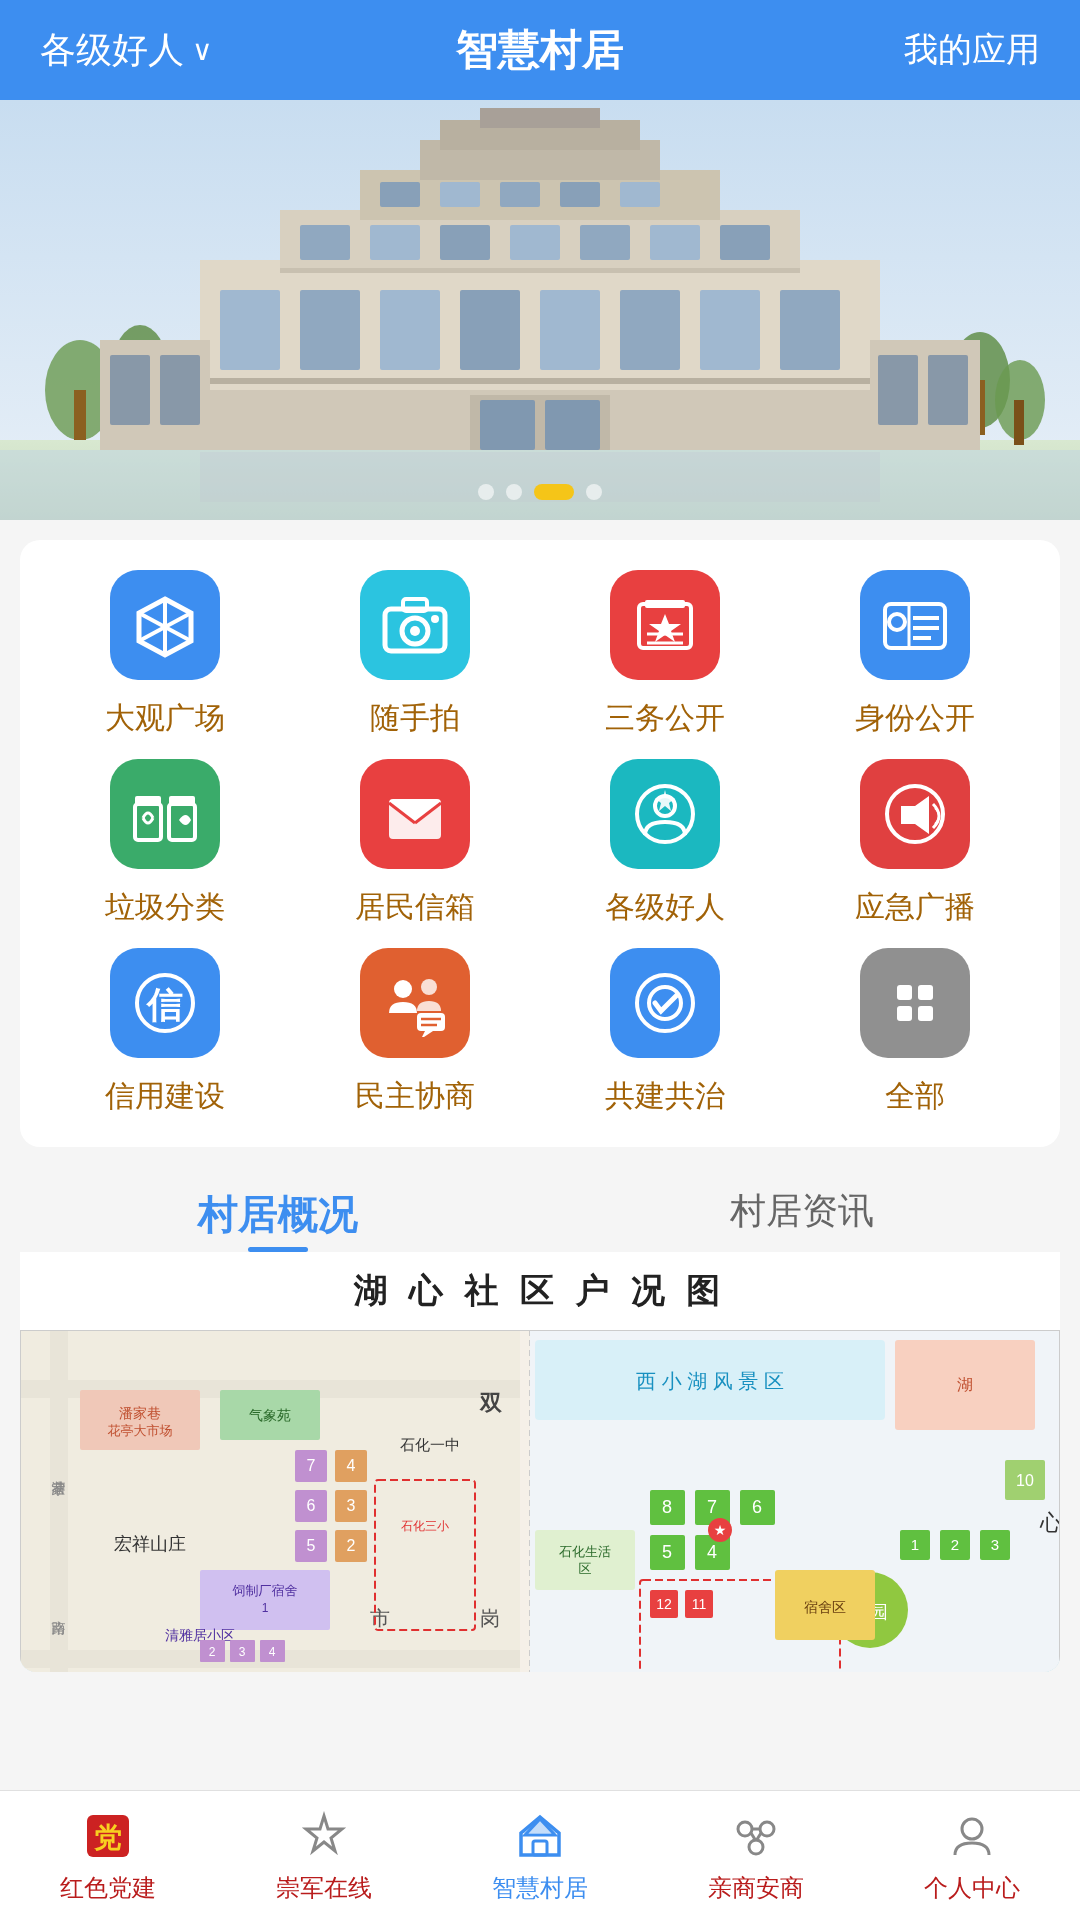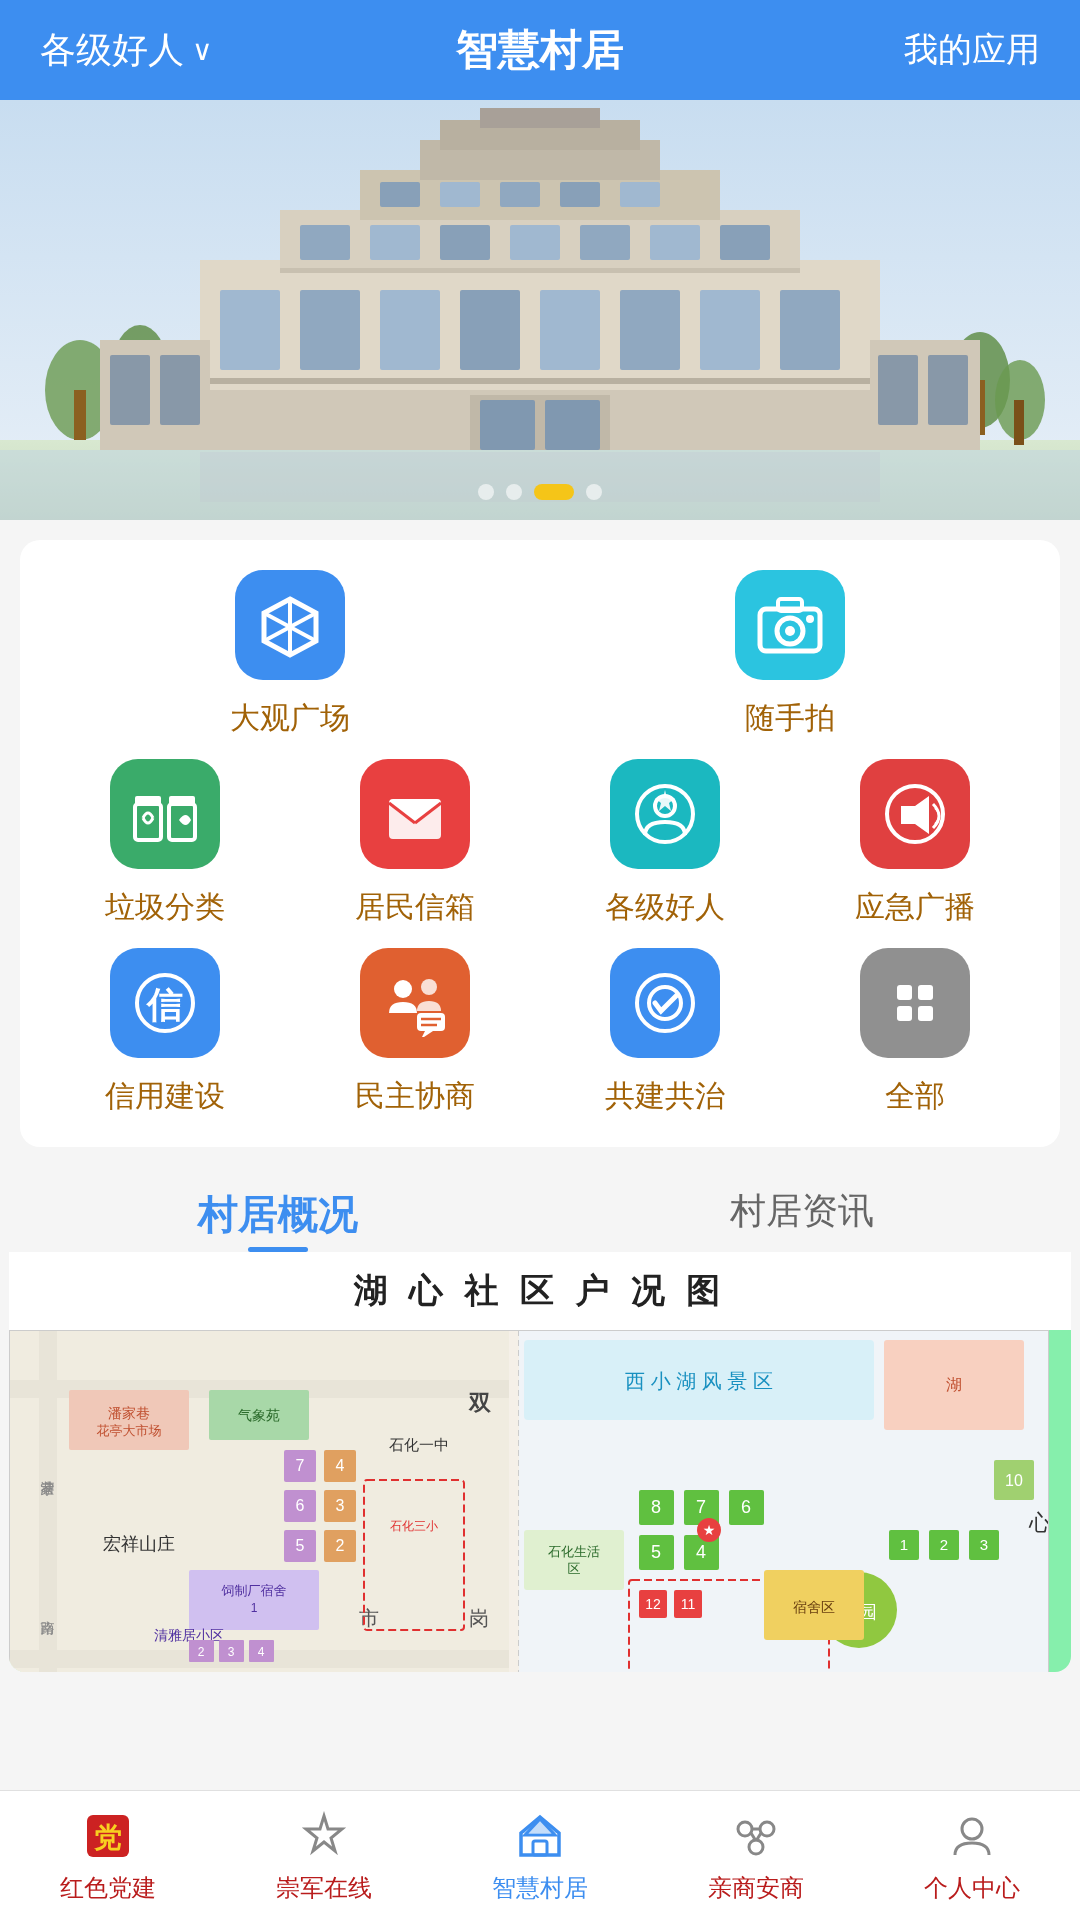--- a/index.html
+++ b/index.html
@@ -142,22 +142,22 @@
       left: 50%;
       transform: translateX(-50%);
       width: 60px;
       height: 5px;
       background: #3d8ef0;
       border-radius: 3px;
     }
 
     
     .map-section {
-      margin: 0 9px 20px;
-      background: #86efac;
+      margin: 0 20px 20px;
+      background: #7dd3fc;
       border-radius: 0 0 16px 16px;
       overflow: hidden;
       height: 420px;
     }
     .map-header {
       background: white;
       padding: 16px 20px;
       font-size: 34px;
       font-weight: 700;
       color: #222;
@@ -341,21 +341,46 @@
           <rect x="4" y="14" width="60" height="42" rx="6" fill="none" stroke="white" stroke-width="5"></rect>
           <circle cx="34" cy="36" r="13" fill="none" stroke="white" stroke-width="5"></circle>
           <circle cx="34" cy="36" r="5" fill="white"></circle>
           <rect x="22" y="4" width="24" height="12" rx="3" fill="none" stroke="white" stroke-width="4"></rect>
           <circle cx="54" cy="24" r="4" fill="white"></circle>
         </svg>
       </div>
       <span class="grid-label">随手拍</span>
     </div>
 
-
+    <div class="grid-item">
+      <div class="icon-wrap icon-red-bg">
+        <svg width="68" height="62" viewBox="0 0 68 62" fill="none">
+          <rect x="8" y="10" width="52" height="44" rx="4" fill="none" stroke="white" stroke-width="4"></rect>
+          <rect x="14" y="6" width="40" height="8" rx="2" fill="white"></rect>
+          <polygon points="34,20 38,30 50,30 40,37 44,48 34,41 24,48 28,37 18,30 30,30" fill="white"></polygon>
+          <line x1="16" y1="40" x2="52" y2="40" stroke="white" stroke-width="3"></line>
+          <line x1="16" y1="49" x2="52" y2="49" stroke="white" stroke-width="3"></line>
+        </svg>
+      </div>
+      <span class="grid-label">三务公开</span>
+    </div>
+
+    <div class="grid-item">
+      <div class="icon-wrap icon-blue2">
+        <svg width="68" height="62" viewBox="0 0 68 62" fill="none">
+          <rect x="4" y="10" width="60" height="44" rx="6" fill="none" stroke="white" stroke-width="4"></rect>
+          <line x1="28" y1="10" x2="28" y2="54" stroke="white" stroke-width="3"></line>
+          <circle cx="16" cy="28" r="8" fill="none" stroke="white" stroke-width="4"></circle>
+          <line x1="32" y1="24" x2="58" y2="24" stroke="white" stroke-width="4"></line>
+          <line x1="32" y1="34" x2="58" y2="34" stroke="white" stroke-width="4"></line>
+          <line x1="32" y1="44" x2="50" y2="44" stroke="white" stroke-width="4"></line>
+        </svg>
+      </div>
+      <span class="grid-label">身份公开</span>
+    </div>
 
   </div>
 
   <div class="grid-row">
 
     <div class="grid-item">
       <div class="icon-wrap icon-green">
         <svg width="68" height="64" viewBox="0 0 68 64" fill="none">
 
           <rect x="4" y="22" width="26" height="36" rx="3" fill="none" stroke="white" stroke-width="4"></rect>

